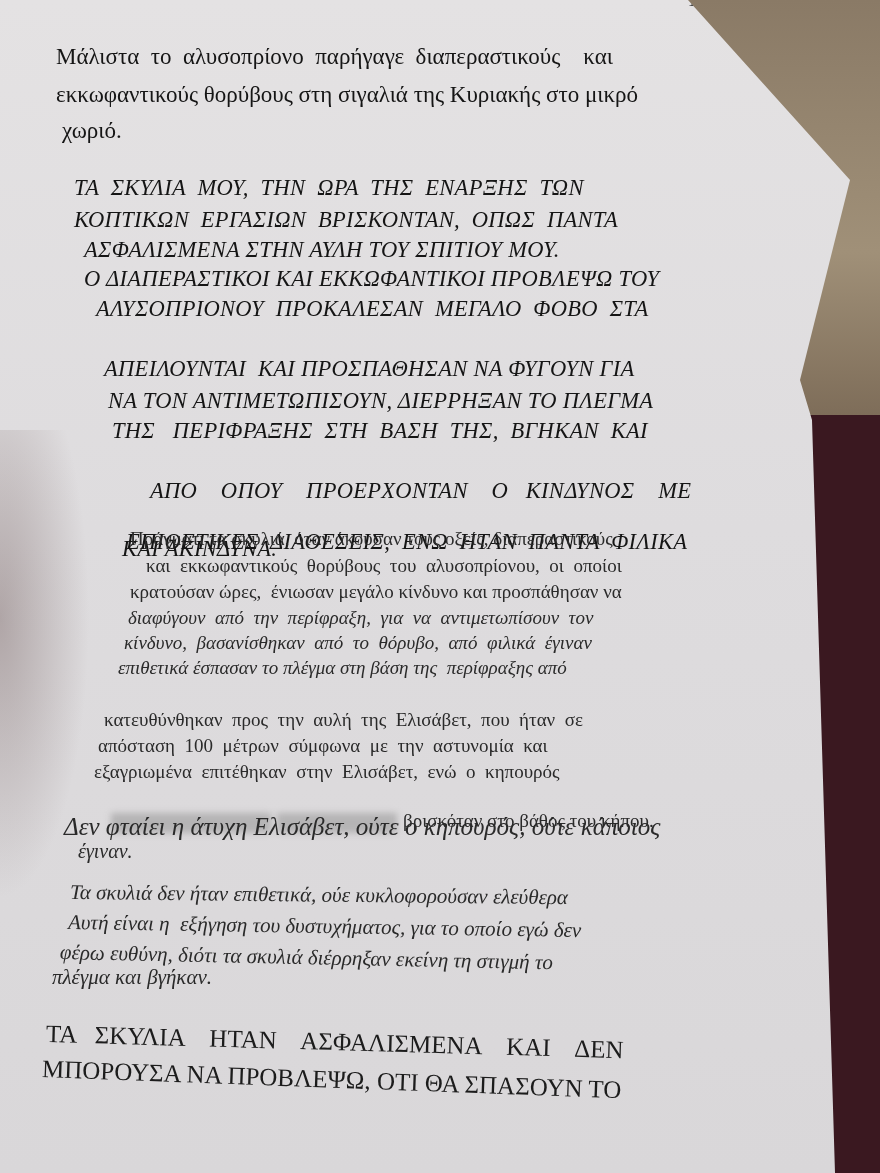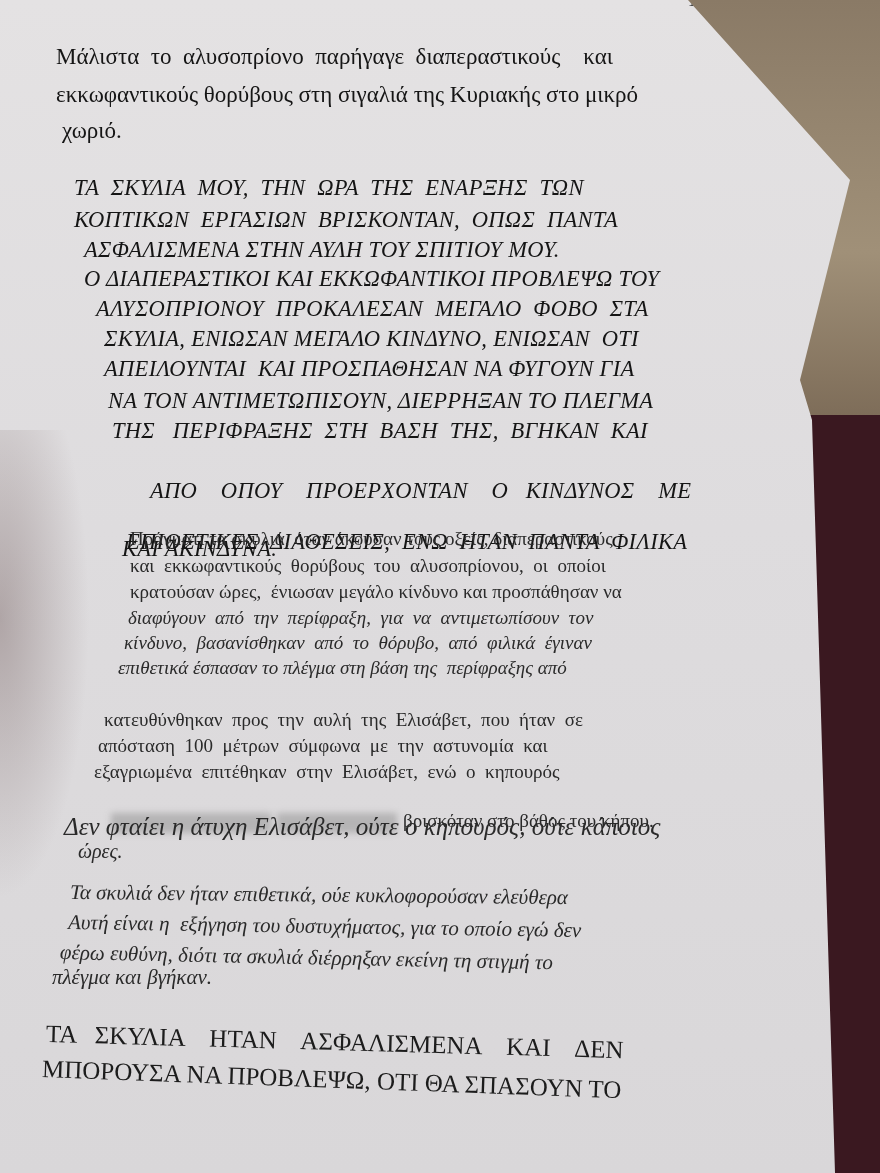--- a/index.html
+++ b/index.html
@@ -44,43 +44,42 @@
 
   <div class="line p1" style="left:56px;top:44px;">Μάλιστα  το  αλυσοπρίονο  παρήγαγε  διαπεραστικούς    και</div>
   <div class="line p1" style="left:56px;top:82px;">εκκωφαντικούς θορύβους στη σιγαλιά της Κυριακής στο μικρό</div>
   <div class="line p1" style="left:62px;top:118px;">χωριό.</div>
 
   <div class="line caps" style="left:74px;top:175px;">ΤΑ  ΣΚΥΛΙΑ  ΜΟΥ,  ΤΗΝ  ΩΡΑ  ΤΗΣ  ΕΝΑΡΞΗΣ  ΤΩΝ</div>
   <div class="line caps" style="left:74px;top:207px;">ΚΟΠΤΙΚΩΝ  ΕΡΓΑΣΙΩΝ  ΒΡΙΣΚΟΝΤΑΝ,  ΟΠΩΣ  ΠΑΝΤΑ</div>
   <div class="line caps" style="left:84px;top:237px;">ΑΣΦΑΛΙΣΜΕΝΑ ΣΤΗΝ ΑΥΛΗ ΤΟΥ ΣΠΙΤΙΟΥ ΜΟΥ.</div>
   <div class="line caps" style="left:84px;top:266px;">Ο ΔΙΑΠΕΡΑΣΤΙΚΟΙ ΚΑΙ ΕΚΚΩΦΑΝΤΙΚΟΙ ΠΡΟΒΛΕΨΩ ΤΟΥ</div>
   <div class="line caps" style="left:96px;top:296px;">ΑΛΥΣΟΠΡΙΟΝΟΥ  ΠΡΟΚΑΛΕΣΑΝ  ΜΕΓΑΛΟ  ΦΟΒΟ  ΣΤΑ</div>
-  <div class="line caps" style="left:104px;top:326px;">ΣΚΥΛΙΑ, ΕΝΙΩΣΑΝ ΜΕΓΑΛΟ ΚΙΝΔΥΝΟ, ΕΝΙΩΣΑΝ  ΟΤΙ</div>
   <div class="line caps" style="left:104px;top:356px;">ΑΠΕΙΛΟΥΝΤΑΙ  ΚΑΙ ΠΡΟΣΠΑΘΗΣΑΝ ΝΑ ΦΥΓΟΥΝ ΓΙΑ</div>
   <div class="line caps" style="left:108px;top:388px;">ΝΑ ΤΟΝ ΑΝΤΙΜΕΤΩΠΙΣΟΥΝ, ΔΙΕΡΡΗΞΑΝ ΤΟ ΠΛΕΓΜΑ</div>
   <div class="line caps" style="left:112px;top:418px;">ΤΗΣ   ΠΕΡΙΦΡΑΞΗΣ  ΣΤΗ  ΒΑΣΗ  ΤΗΣ,  ΒΓΗΚΑΝ  ΚΑΙ</div>
   <div class="line caps" style="left:118px;top:478px;margin-left:32px;">ΑΠΟ    ΟΠΟΥ    ΠΡΟΕΡΧΟΝΤΑΝ    Ο   ΚΙΝΔΥΝΟΣ    ΜΕ</div>
   <div class="line caps" style="left:126px;top:506px;margin-top:23px;">ΕΠΙΘΕΤΙΚΕΣ  ΔΙΑΘΕΣΕΙΣ,  ΕΝΩ  ΗΤΑΝ  ΠΑΝΤΑ  ΦΙΛΙΚΑ</div>
   <div class="line caps" style="left:122px;top:536px;">ΚΑΙ ΑΚΙΝΔΥΝΑ.</div>
 
   <div class="line body" style="left:130px;top:528px;">Πράγματι τα σκυλιά, όταν άκουσαν τους οξείς, διαπεραστικούς</div>
-  <div class="line body" style="left:130px;top:555px;">και  εκκωφαντικούς  θορύβους  του  αλυσοπρίονου,  οι  οποίοι</div>
+  <div class="line body" style="left:146px;top:555px;">και  εκκωφαντικούς  θορύβους  του  αλυσοπρίονου,  οι  οποίοι</div>
   <div class="line body" style="left:130px;top:581px;">κρατούσαν ώρες,  ένιωσαν μεγάλο κίνδυνο και προσπάθησαν να</div>
   <div class="line body it" style="left:128px;top:607px;">διαφύγουν  από  την  περίφραξη,  για  να  αντιμετωπίσουν  τον</div>
   <div class="line body it" style="left:124px;top:632px;">κίνδυνο,  βασανίσθηκαν  από  το  θόρυβο,  από  φιλικά  έγιναν</div>
   <div class="line body it" style="left:118px;top:657px;">επιθετικά έσπασαν το πλέγμα στη βάση της  περίφραξης από</div>
   <div class="line body" style="left:104px;top:709px;">κατευθύνθηκαν  προς  την  αυλή  της  Ελισάβετ,  που  ήταν  σε</div>
   <div class="line body" style="left:98px;top:735px;">απόσταση  100  μέτρων  σύμφωνα  με  την  αστυνομία  και</div>
   <div class="line body" style="left:94px;top:761px;">εξαγριωμένα  επιτέθηκαν  στην  Ελισάβετ,  ενώ  ο  κηπουρός</div>
   <div class="line body" style="left:92px;top:788px;">
     <span class="redact"></span><span class="redact" style="width:120px"></span><span>βρισκόταν στο βάθος του κήπου.</span>
   </div>
 
   <div class="line body it" style="left:64px;top:813px;font-size:25px;">Δεν φταίει η άτυχη Ελισάβετ, ούτε ο κηπουρός, ούτε κάποιος</div>
-  <div class="line body it" style="left:78px;top:840px;font-size:20px;">ώρες.</div>
+  <div class="line body it" style="left:78px;top:840px;font-size:20px;">έγιναν.</div>
 
   <div class="line body it" style="left:70px;top:880px;font-size:21px;transform:rotate(0.6deg);">Τα σκυλιά δεν ήταν επιθετικά, ούε κυκλοφορούσαν ελεύθερα</div>
   <div class="line body it" style="left:68px;top:910px;font-size:21px;transform:rotate(0.9deg);">Αυτή είναι η  εξήγηση του δυστυχήματος, για το οποίο εγώ δεν</div>
   <div class="line body it" style="left:60px;top:940px;font-size:21px;transform:rotate(1.2deg);">φέρω ευθύνη, διότι τα σκυλιά διέρρηξαν εκείνη τη στιγμή το</div>
   <div class="line body it" style="left:52px;top:965px;font-size:21px;">πλέγμα και βγήκαν.</div>
 
   <div class="line caps2" style="left:46px;top:1020px;transform:rotate(1.6deg);">ΤΑ   ΣΚΥΛΙΑ    ΗΤΑΝ    ΑΣΦΑΛΙΣΜΕΝΑ    ΚΑΙ    ΔΕΝ</div>
   <div class="line caps2" style="left:42px;top:1055px;transform:rotate(2.1deg);">ΜΠΟΡΟΥΣΑ ΝΑ ΠΡΟΒΛΕΨΩ, ΟΤΙ ΘΑ ΣΠΑΣΟΥΝ ΤΟ</div>
 </div>
 

